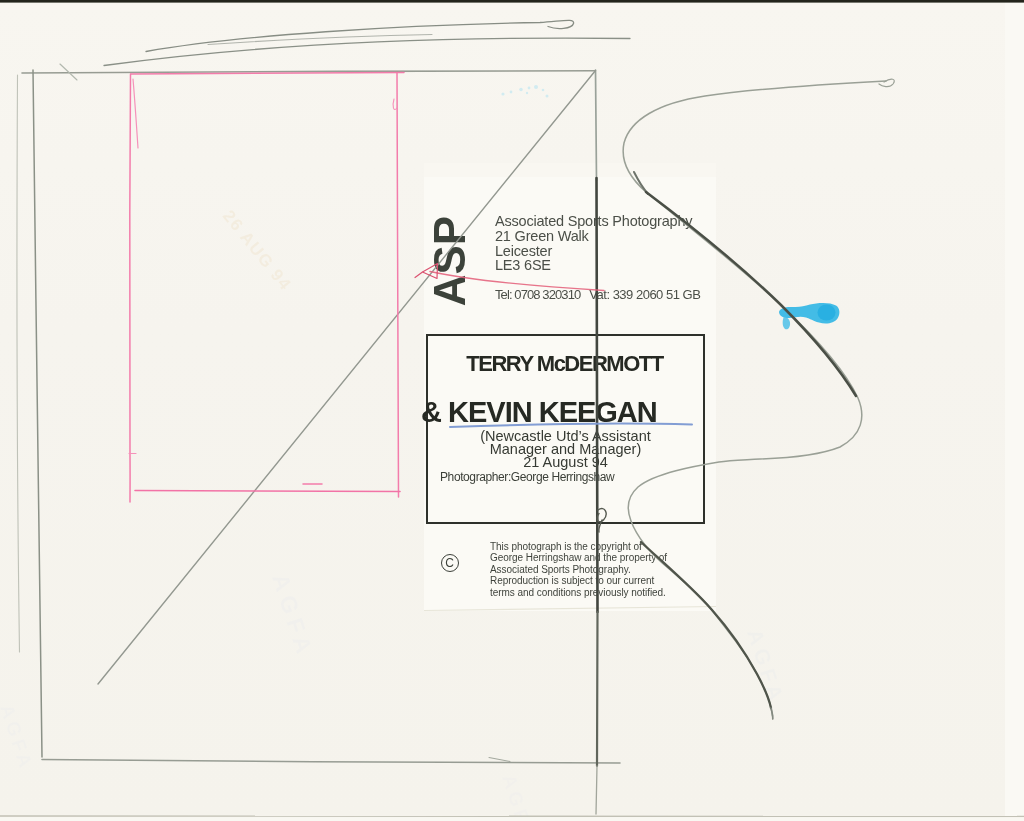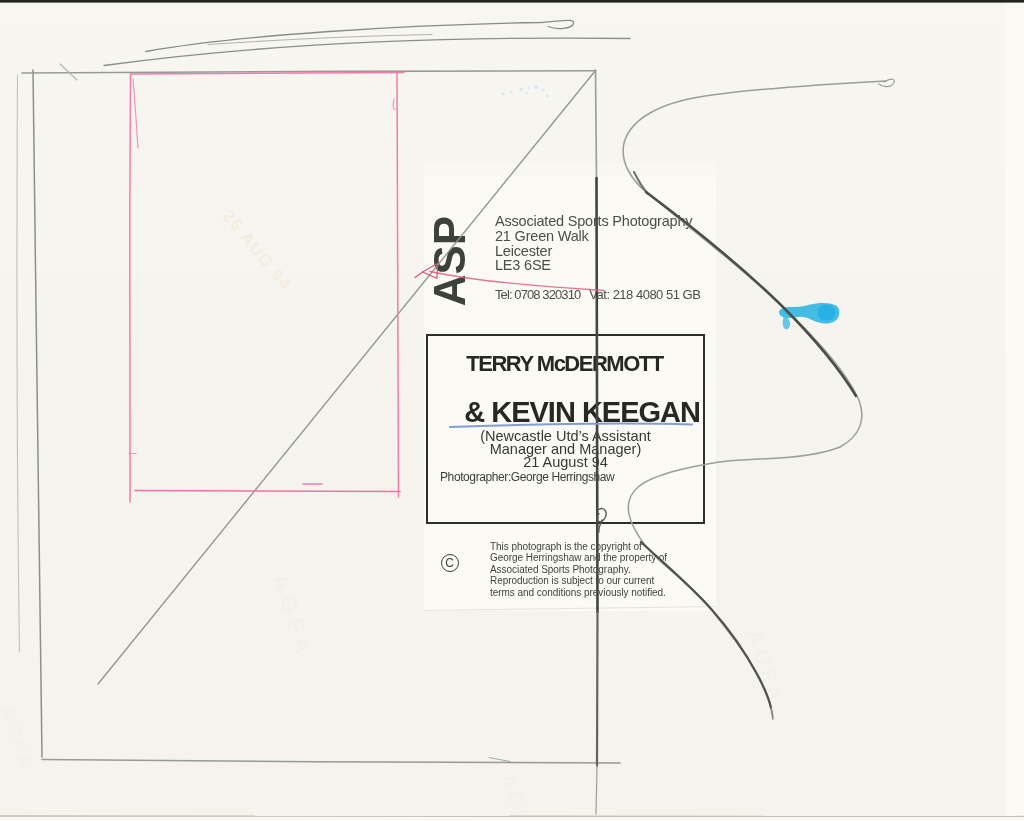--- a/index.html
+++ b/index.html
@@ -45,28 +45,28 @@
   </g>
 </svg>
 
 <div class="abs" style="left:396px;top:239px;width:108px;height:44px;transform:rotate(-90deg);font-size:44px;font-weight:bold;color:#3c423a;text-align:center;line-height:44px;">ASP</div>
 
 <div class="abs" style="left:495px;top:214px;font-size:14.5px;line-height:14.8px;color:#4b4f48;letter-spacing:-0.2px;">
 Associated Sports Photography<br>21 Green Walk<br>Leicester<br>LE3 6SE
 </div>
 
 <div class="abs" style="left:495px;top:286.5px;font-size:13px;color:#4b4f48;">
-<span style="letter-spacing:-0.9px;">Tel: 0708 320310</span><span style="display:inline-block;width:9px;"></span><span style="letter-spacing:-0.5px;">Vat: 218 4080 51 GB</span>
+<span style="letter-spacing:-0.9px;">Tel: 0708 320310</span><span style="display:inline-block;width:9px;"></span><span style="letter-spacing:-0.5px;">Vat: 339 2060 51 GB</span>
 </div>
 
 <div class="abs" style="left:426px;top:334px;width:274.5px;height:186px;border:2.5px solid #2e312b;"></div>
 
 <div class="abs" style="left:425px;top:351px;width:279px;text-align:center;font-size:22px;font-weight:bold;color:#262923;letter-spacing:-1.5px;white-space:nowrap;">TERRY McDERMOTT</div>
 
-<div class="abs" style="left:421px;top:395.8px;width:279px;text-align:right;font-size:29px;font-weight:bold;color:#262923;letter-spacing:-1.0px;white-space:nowrap;">&amp; KEVIN KEEGAN</div>
+<div class="abs" style="left:421px;top:395.8px;width:279px;text-align:left;font-size:29px;font-weight:bold;color:#262923;letter-spacing:-1.0px;white-space:nowrap;">&amp; KEVIN KEEGAN</div>
 
 <div class="abs" style="left:426px;top:429.5px;width:279px;text-align:center;font-size:14.5px;color:#363a33;line-height:13.2px;">(Newcastle Utd’s Assistant<br>Manager and Manager)<br>21 August 94</div>
 
 <div class="abs" style="left:440px;top:469.5px;font-size:12px;color:#3b3f38;letter-spacing:-0.4px;">Photographer:George Herringshaw</div>
 
 <div class="abs" style="left:440.5px;top:554px;width:16px;height:16px;border:1.6px solid #3c403a;border-radius:50%;text-align:center;font-size:12px;line-height:16.5px;color:#3c403a;">C</div>
 
 <div class="abs" style="left:490px;top:540.5px;font-size:10px;line-height:11.5px;color:#3f433c;letter-spacing:-0.05px;">
 This photograph is the copyright of<br>George Herringshaw and the property of<br>Associated Sports Photography.<br>Reproduction is subject to our current<br>terms and conditions previously notified.
 </div>

